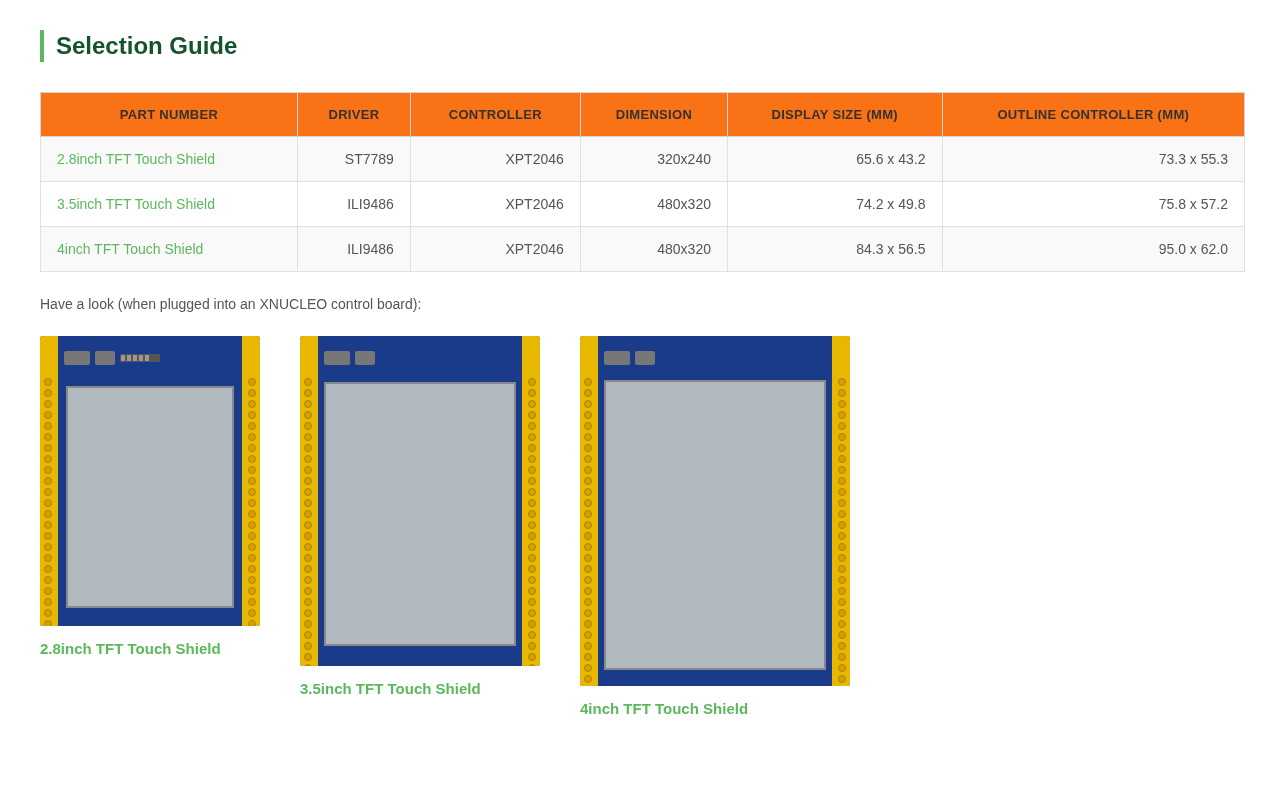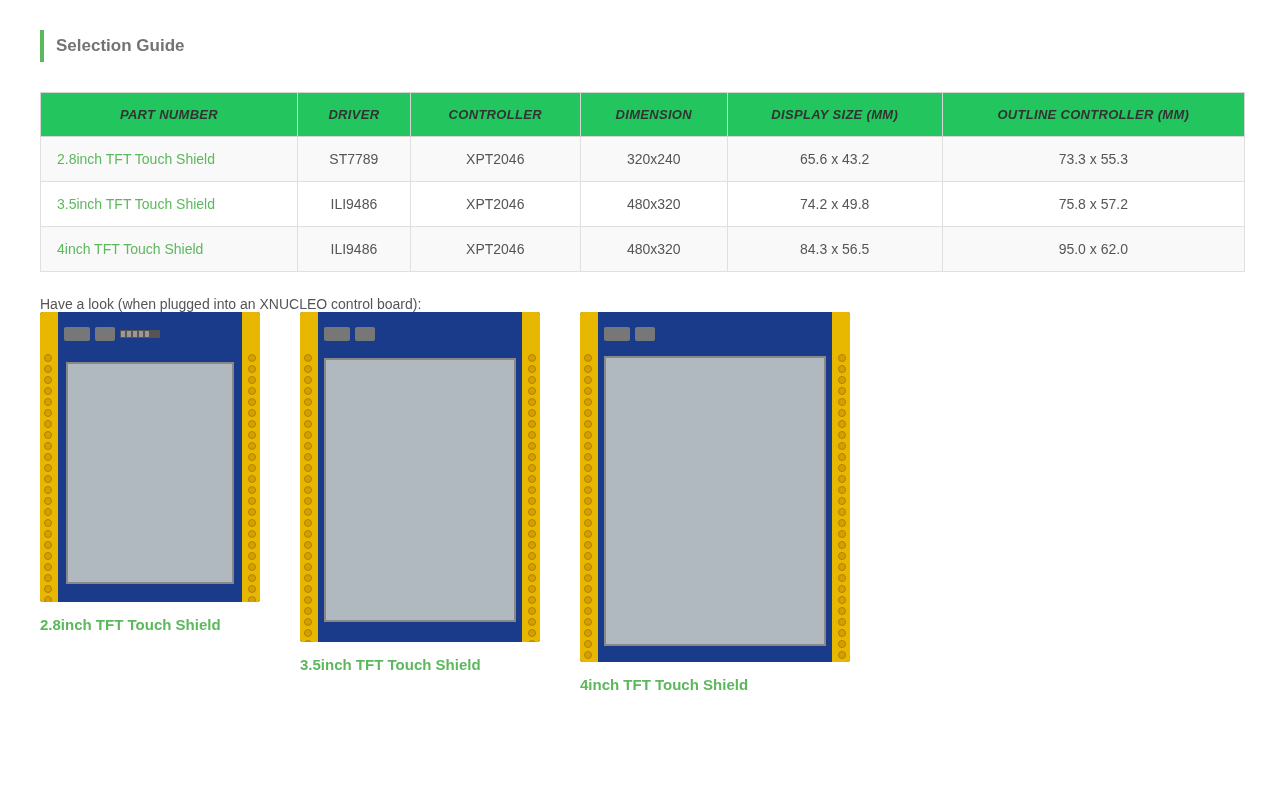--- a/index.html
+++ b/index.html
@@ -25,35 +25,34 @@
 
     .section-title-bar {
       width: 4px;
       height: 32px;
       background-color: #5cb85c;
       margin-right: 12px;
       flex-shrink: 0;
     }
 
     .section-title {
-      font-size: 17px;
+      font-size: 24px;
       font-weight: bold;
-      color: #737373;
+      color: #14532d;
     }
 
     table {
       width: 100%;
       border-collapse: collapse;
       margin-bottom: 24px;
       font-size: 14px;
     }
 
     thead tr {
-      background-color: #22c55e;
-      font-style: italic;
+      background-color: #f97316;
     }
 
     thead th {
       padding: 14px 16px;
       text-align: center;
       font-weight: bold;
       font-size: 13px;
       color: #333;
       letter-spacing: 0.3px;
       border: 1px solid #d5d5d5;
@@ -63,39 +62,40 @@
       background-color: #ffffff;
       border-bottom: 1px solid #e0e0e0;
     }
 
     tbody tr:nth-child(odd) {
       background-color: #f9f9f9;
     }
 
     tbody td {
       padding: 14px 16px;
-      text-align: center;
+      text-align: right;
       color: #555;
       border: 1px solid #e0e0e0;
       font-size: 14px;
     }
 
     tbody td:first-child {
       text-align: left;
     }
 
     .product-link {
       color: #5cb85c;
       text-decoration: none;
       cursor: pointer;
     }
 
     .caption-text {
       font-size: 14px;
       color: #555;
+      margin-bottom: 24px;
     }
 
     .images-row {
       display: flex;
       gap: 40px;
       align-items: flex-start;
     }
 
     .product-card {
       display: flex;

